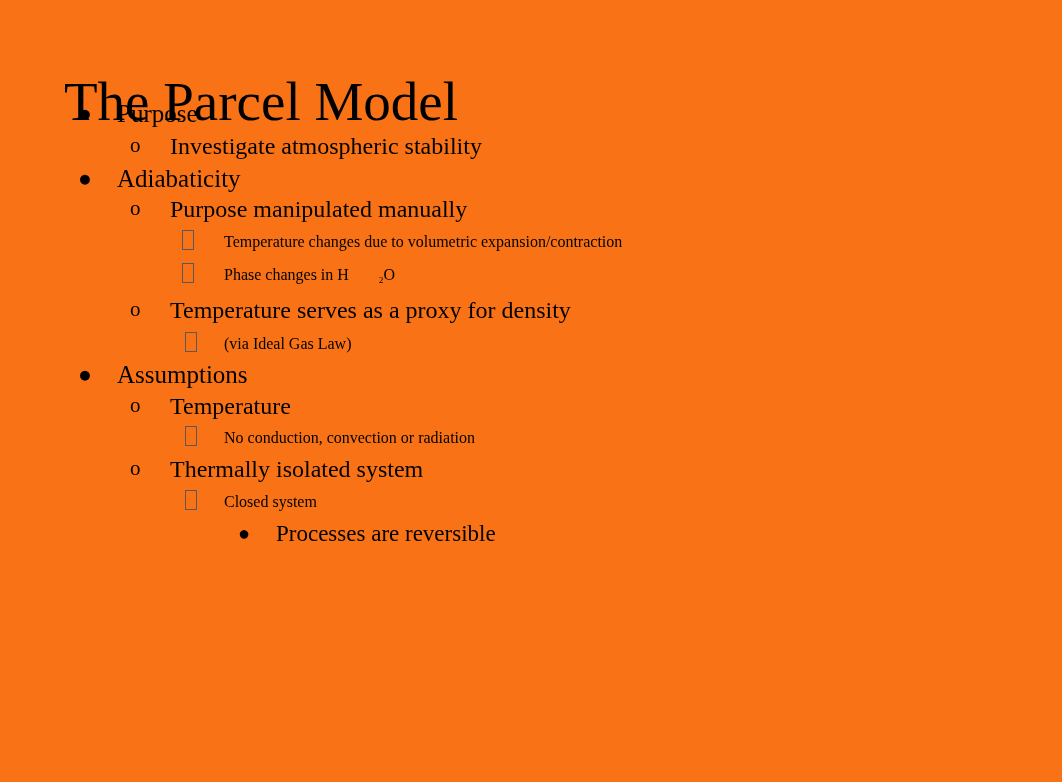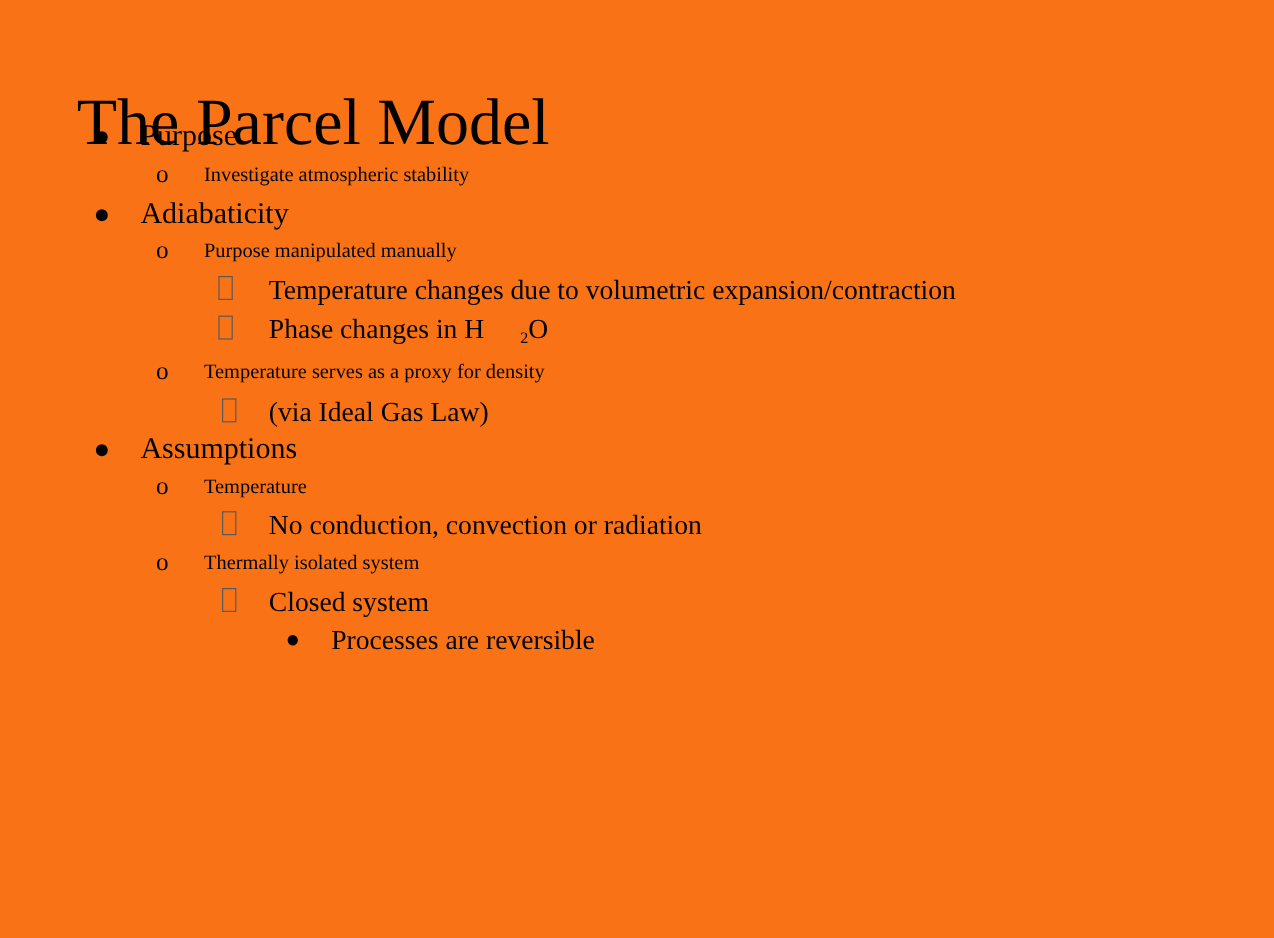--- a/index.html
+++ b/index.html
@@ -83,40 +83,40 @@
 
   
   .lvl2 { height: 32px; }
   .lvl2 > .bullet-marker {
     left: 130px;
     font-size: 21px;
     line-height: 30px;
   }
   .lvl2 > .bullet-text {
     left: 170px;
-    font-size: 17px;
+    font-size: 24px;
     line-height: 32px;
   }
 
   
   .lvl3 { height: 33px; }
   .lvl3 > .bullet-marker {
     left: 182px;
     top: 5px;
     width: 12px;
     height: 20px;
     border: 1.5px solid #595959;
     box-sizing: border-box;
     background: transparent;
     line-height: 0;
     font-size: 0;
   }
   .lvl3 > .bullet-text {
     left: 224px;
-    font-size: 23px;
+    font-size: 16px;
     line-height: 33px;
   }
   
   .lvl3.indent-shift > .bullet-marker { left: 185px; }
   .lvl3.indent-shift > .bullet-text  { left: 224px; }
 
   
   .lvl4 { height: 33px; }
   .lvl4 > .bullet-marker {
     left: 238px;

